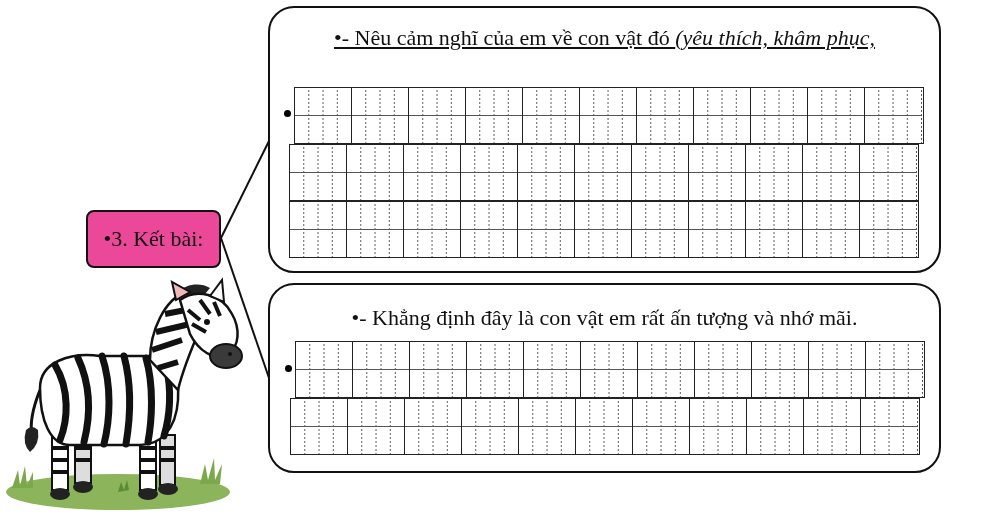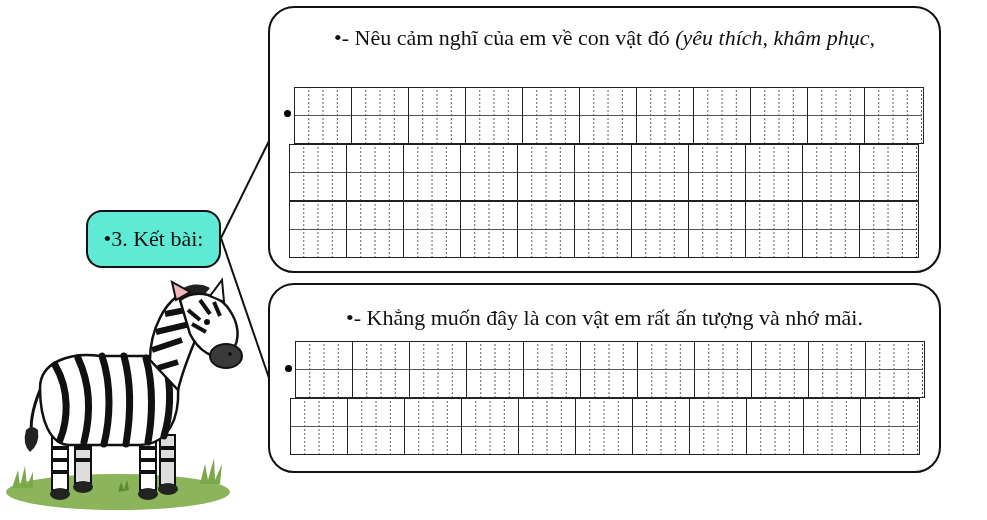--- a/index.html
+++ b/index.html
@@ -1,18 +1,18 @@
 <!DOCTYPE html>
 <html><head>
 <meta charset="utf-8">
 <style>
   html, body { margin:0; padding:0; background:#ffffff; }
   body { width:987px; height:520px; position:relative; overflow:hidden; font-family:"Liberation Serif", "DejaVu Serif", serif; color:#111; }
   .box { position:absolute; border:2.5px solid #111; border-radius:26px; background:#fff; box-sizing:border-box; }
-  .label-box { position:absolute; left:86px; top:210px; width:135px; height:58px; border:2px solid #111; border-radius:16px; box-sizing:border-box; display:flex; align-items:center; justify-content:center; font-size:22px; background:#5eead4; }
+  .label-box { position:absolute; left:86px; top:210px; width:135px; height:58px; border:2px solid #111; border-radius:8px; box-sizing:border-box; display:flex; align-items:center; justify-content:center; font-size:22px; background:#ec4899; }
   .heading { position:absolute; left:0; right:0; text-align:center; font-size:22px; line-height:27px; }
   .heading i { font-style:italic; }
   .grid-row { position:absolute; height:57px; box-sizing:border-box; border:1.5px solid #222; display:flex; background:#fff; }
   .cell { flex:0 0 57px; height:100%; box-sizing:border-box; border-right:1.5px solid #222; position:relative;
     background-image:
       repeating-linear-gradient(to right, transparent 0, transparent 13px, #555 13px, #555 14px),
       repeating-linear-gradient(to bottom, transparent 0, transparent 13px, #555 13px, #555 14px);
     background-size:14.25px 100%, 100% 14px;
     opacity:1;
   }
@@ -30,21 +30,21 @@
 <svg class="lines" width="987" height="520">
   <line x1="221" y1="238" x2="269" y2="141" stroke="#111" stroke-width="2"></line>
   <line x1="221" y1="238" x2="269" y2="378" stroke="#111" stroke-width="2"></line>
 </svg>
 
 <div class="label-box">
   <span>•3. Kết bài:</span>
 </div>
 
 <div class="box" style="left:268px; top:6px; width:673px; height:267px;">
-  <div class="heading" style="top:16px;">
+  <div class="heading" style="top:16px;text-decoration:underline;">
     <span>•- Nêu cảm nghĩ của em về con vật đó </span><i>(yêu thích, khâm phục,</i><br>
   </div>
 </div>
 <div class="bullet-dot" style="left:284px; top:110px;"></div>
 <div class="grid-row" style="left:294px; top:87px; width:630px;">
   <div class="cell"></div>
     <div class="cell"></div>
     <div class="cell"></div>
     <div class="cell"></div>
     <div class="cell"></div>
@@ -77,21 +77,21 @@
     <div class="cell"></div>
     <div class="cell"></div>
     <div class="cell"></div>
     <div class="cell"></div>
     <div class="cell"></div>
     <div class="cell"></div>
 </div>
 
 <div class="box" style="left:268px; top:283px; width:673px; height:190px;">
   <div class="heading" style="top:19px;">
-    <span>•- Khẳng muốn đây là con vật em rất ấn tượng và nhớ mãi.</span>
+    <span>•- Khẳng định đây là con vật em rất ấn tượng và nhớ mãi.</span>
   </div>
 </div>
 <div class="bullet-dot" style="left:285px; top:365px;"></div>
 <div class="grid-row" style="left:295px; top:341px; width:630px;">
   <div class="cell"></div>
     <div class="cell"></div>
     <div class="cell"></div>
     <div class="cell"></div>
     <div class="cell"></div>
     <div class="cell"></div>

